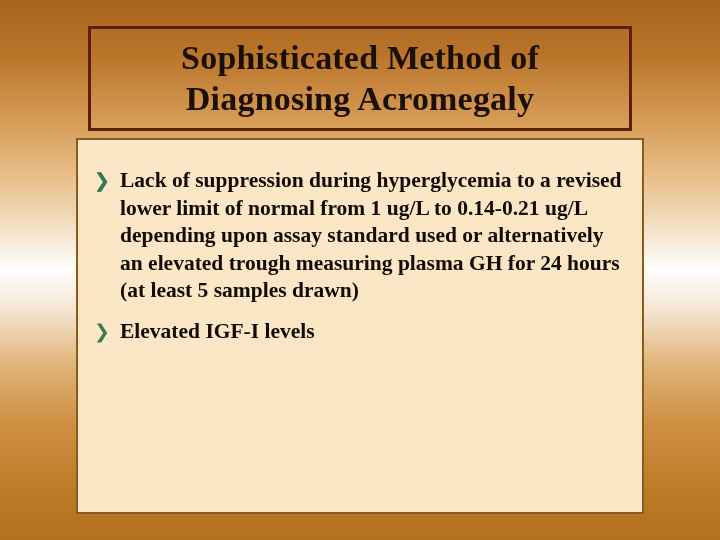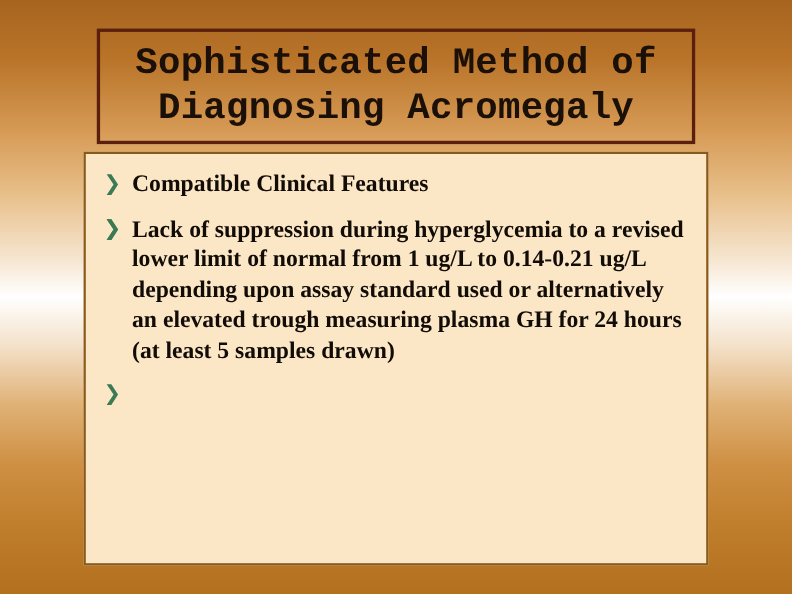--- a/index.html
+++ b/index.html
@@ -43,21 +43,20 @@
     justify-content: center;
     text-align: center;
   }
   #title-text {
     font-size: 34px;
     font-weight: bold;
     line-height: 1.18;
     color: #1a1008;
     letter-spacing: 0.2px;
     padding: 0 6px;
-    font-family: Liberation Mono, monospace;
   }
   #body-box {
     position: absolute;
     left: 76px;
     top: 138px;
     width: 568px;
     height: 376px;
     box-sizing: border-box;
     border: 2px solid #8a5a1d;
     background: #fbe6c6;
@@ -97,32 +96,32 @@
 
   <div id="title-box">
     <div id="title-text">Sophisticated Method of Diagnosing Acromegaly</div>
   </div>
 
   <div id="body-box">
     <ul class="bullets">
 
       <li>
         <span class="bullet-marker">❯</span>
-        <span>Compatible Clinical Features</span>
       </li>
 
       <li>
         <span class="bullet-marker">❯</span>
       </li>
 
       <li>
         <span class="bullet-marker">❯</span>
         <span>Lack of suppression during hyperglycemia to a revised lower limit of normal from 1 ug/L to 0.14-0.21 ug/L depending upon assay standard used or alternatively an elevated trough measuring plasma GH for 24 hours (at least 5 samples drawn)</span>
       </li>
 
       <li>
         <span class="bullet-marker">❯</span>
+        <span>Elevated IGF-I levels</span>
       </li>
 
     </ul>
   </div>
 
 </div>
 
 </body></html>

